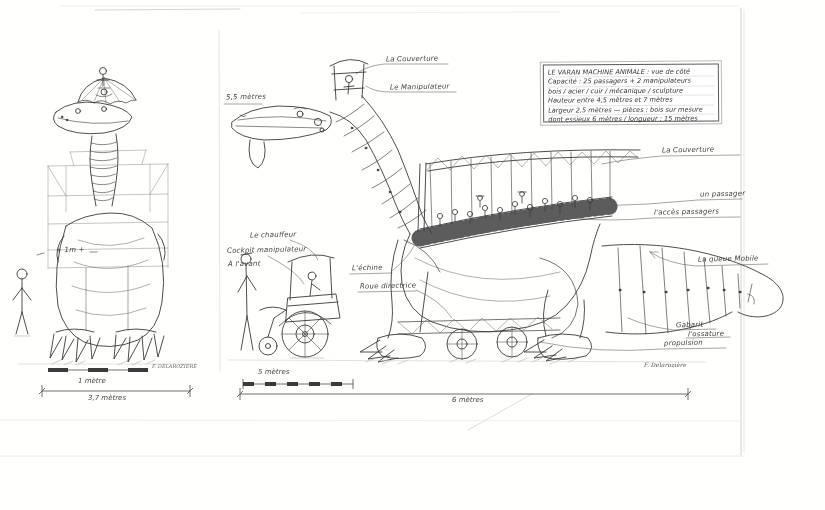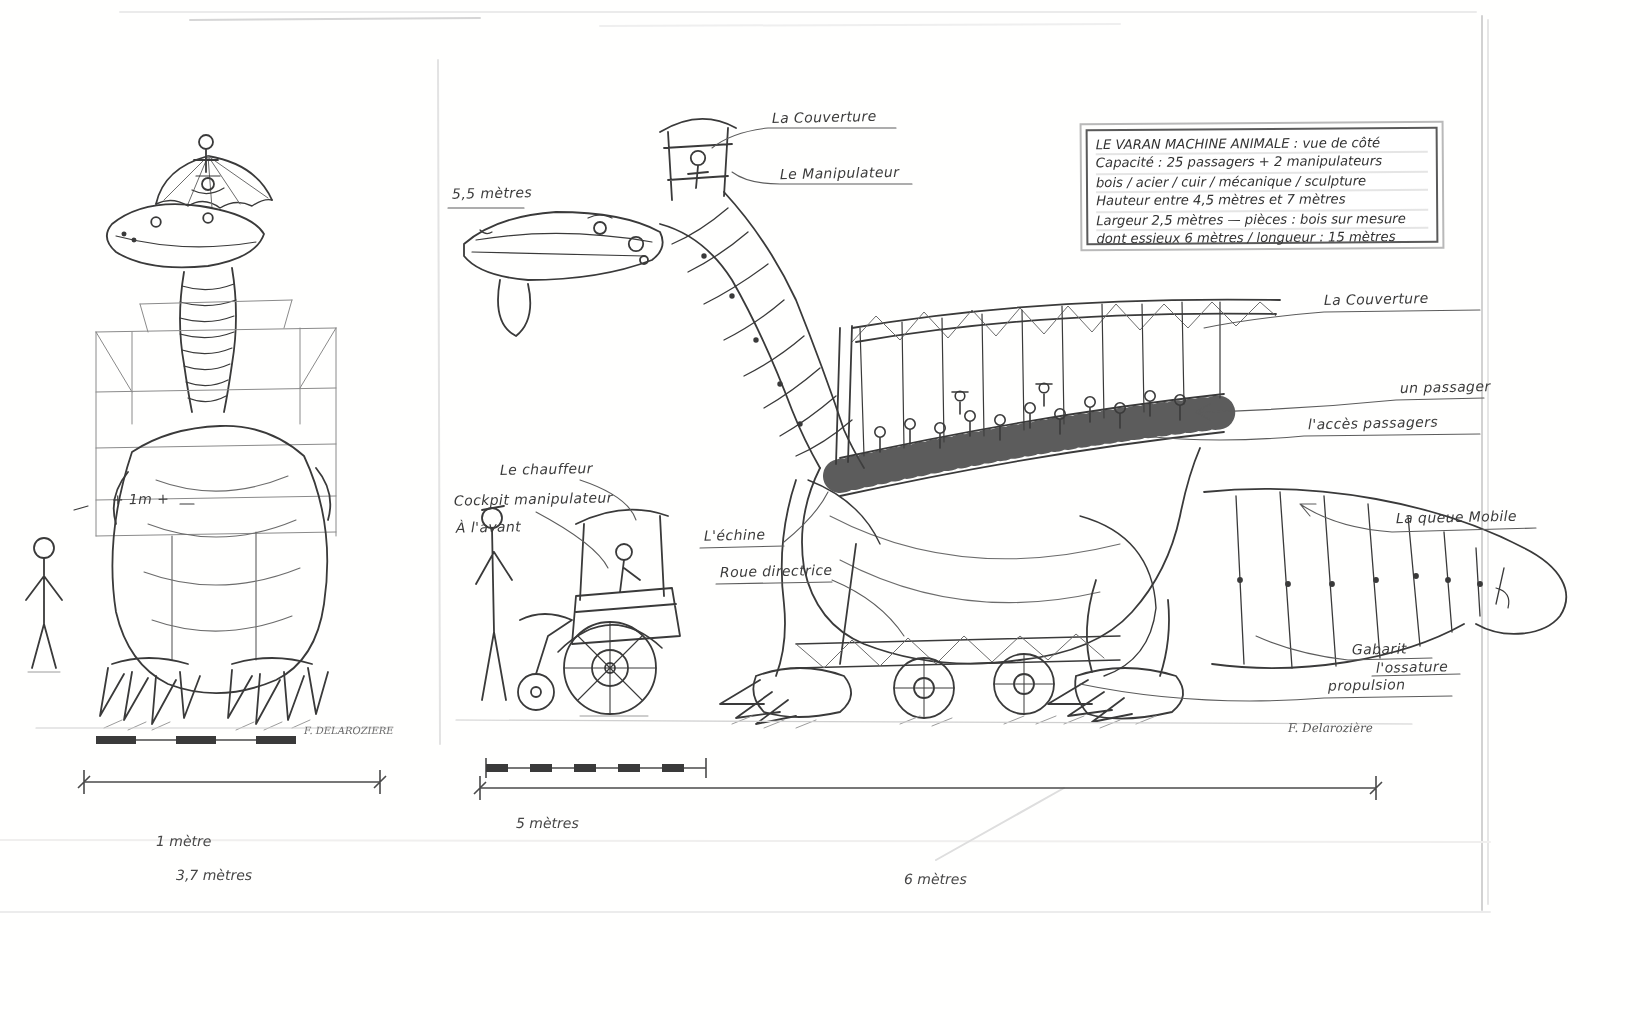--- a/index.html
+++ b/index.html
@@ -1,21 +1,21 @@
 <!DOCTYPE html>
 <html><head>
 <meta charset="utf-8">
 <style>
   html,body{margin:0;padding:0;background:#fff;}
   #stage{position:relative;width:825px;height:510px;background:#fffffe;overflow:hidden;
          font-family:"DejaVu Sans",sans-serif;}
   svg{position:absolute;left:0;top:0;}
   .lbl{position:absolute;font:italic 7px "DejaVu Sans",sans-serif;color:#3c3c3c;
        white-space:nowrap;letter-spacing:.2px;transform:rotate(-1.2deg);}
-  .dim{position:absolute;font:italic 7px "DejaVu Sans",sans-serif;color:#474747;white-space:nowrap;margin-top:40px;}
+  .dim{position:absolute;font:italic 7px "DejaVu Sans",sans-serif;color:#474747;white-space:nowrap;}
   .sig{position:absolute;font:italic 5px "DejaVu Serif",serif;color:#6a6a6a;white-space:nowrap;}
   .sig2{position:absolute;font:italic 6px "DejaVu Serif",serif;color:#555;white-space:nowrap;}
   #titleblock{position:absolute;left:543px;top:64px;width:176px;height:58px;
       border:1px solid #5a5a5a;outline:1px solid #b9b9b9;outline-offset:2px;
       padding:3px 4px;box-sizing:border-box;transform:rotate(-.4deg);background:rgba(255,255,255,.6);}
   #titleblock div{font:italic 6.6px "DejaVu Sans",sans-serif;color:#333;line-height:8.4px;
       white-space:nowrap;overflow:hidden;border-bottom:1px solid rgba(150,150,150,.25);}
   #titleblock div:last-child{border-bottom:none;}
 </style>
 </head>

